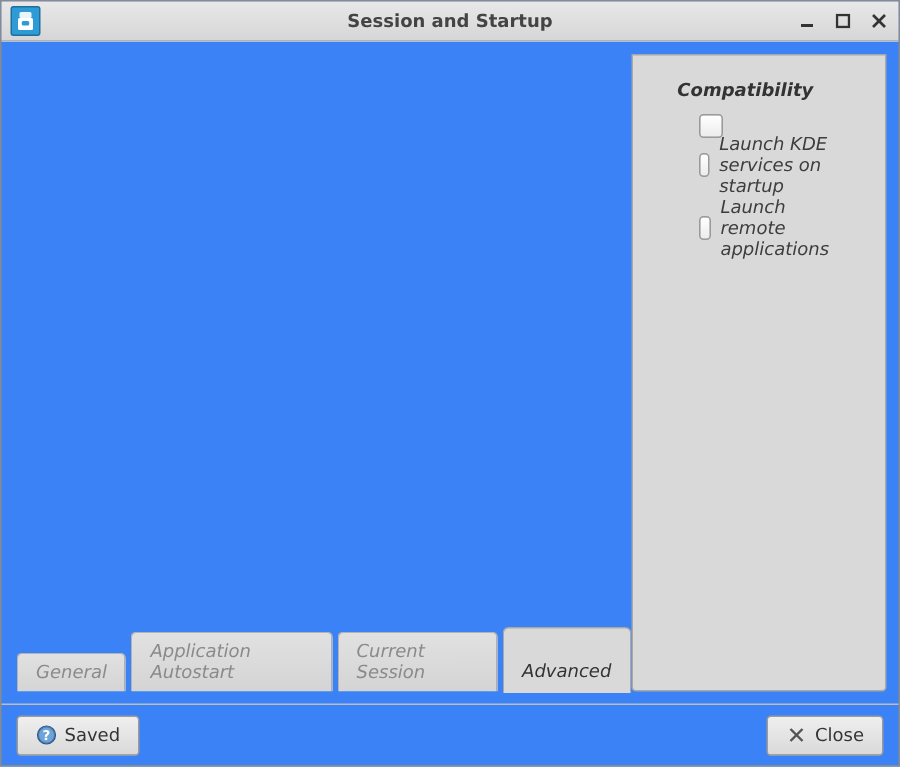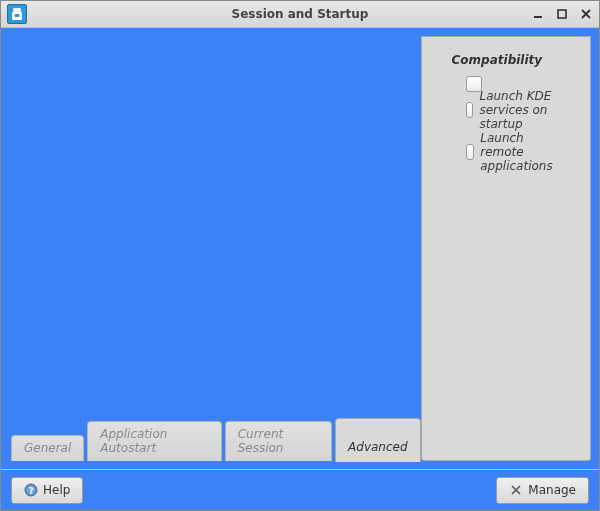--- a/index.html
+++ b/index.html
@@ -238,27 +238,27 @@
 
   <div class="buttonbar">
     <div class="btn">
       <span class="ico">
         <svg width="14" height="14" viewBox="0 0 14 14">
           <circle cx="7" cy="7" r="6" fill="#4a7fb5" stroke="#2e5a8a" stroke-width="0.8"></circle>
           <circle cx="7" cy="7" r="5" fill="#6fa2d6"></circle>
           <text x="7" y="10.5" text-anchor="middle" font-size="9" font-weight="bold" fill="#fff">?</text>
         </svg>
       </span>
-      <span>Help</span>
+      <span>Saved</span>
     </div>
     <div class="flex-spacer"></div>
     <div class="btn">
       <span class="ico">
         <svg width="10" height="10">
           <line x1="1" y1="1" x2="9" y2="9" stroke="#555" stroke-width="1.6"></line>
           <line x1="9" y1="1" x2="1" y2="9" stroke="#555" stroke-width="1.6"></line>
         </svg>
       </span>
-      <span>Manage</span>
+      <span>Close</span>
     </div>
   </div>
 
 </div>
 
 </body></html>

